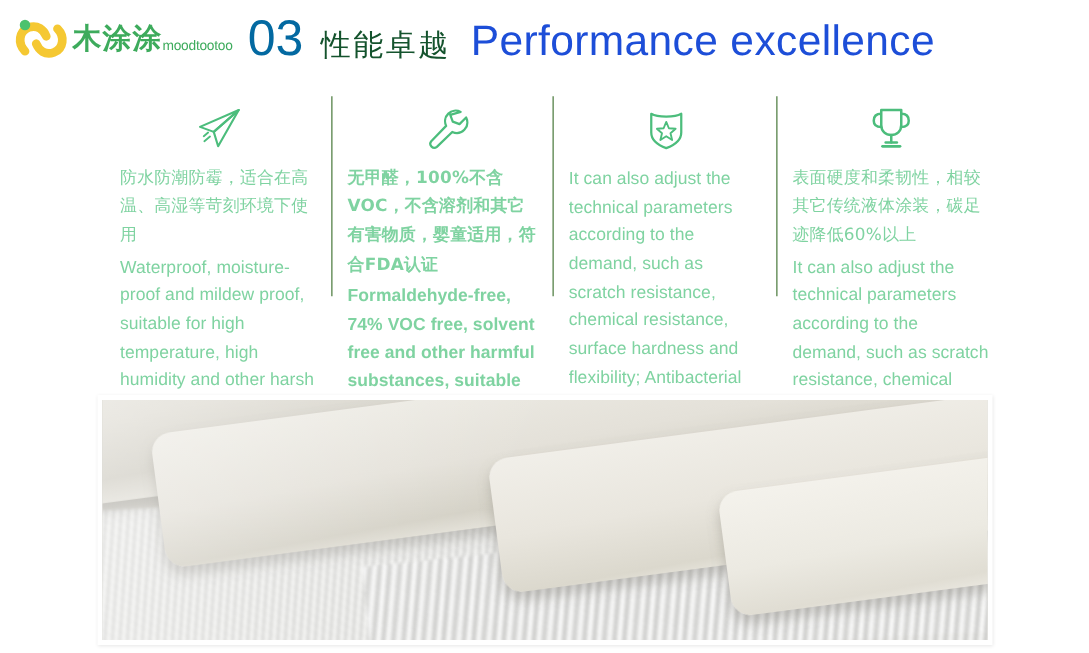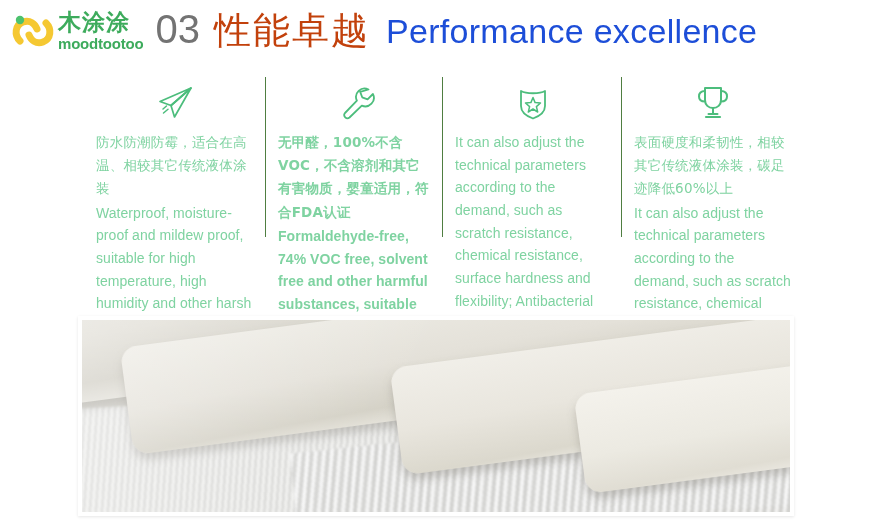--- a/index.html
+++ b/index.html
@@ -37,56 +37,56 @@
     margin-right: 12px;
   }
   .logo-mark {
     width: 46px;
     height: 46px;
     flex: 0 0 auto;
     margin-right: 2px;
   }
   .logo-words {
     display: flex;
-    flex-direction: column;
+    flex-direction: row;
     justify-content: center;
     line-height: 1;
   }
   .logo-cn {
     font-size: 23px;
     font-weight: 700;
     color: #3dab5c;
     letter-spacing: 1px;
     font-family: "DejaVu Sans", "Liberation Sans", sans-serif;
   }
   .logo-en {
-    font-size: 15px;
-    font-weight: 700;
+    font-size: 11px;
+    font-weight: 400;
     color: #3dab5c;
     letter-spacing: -0.2px;
-    margin-top: 2px;
+    margin-top: 12px;
   }
 
   .title-row {
     display: flex;
     align-items: baseline;
     white-space: nowrap;
   }
   .title-num {
     font-size: 40px;
     font-weight: 400;
-    color: #737373;
+    color: #0369a1;
     letter-spacing: 0px;
     margin-right: 14px;
     font-family: "Liberation Sans", sans-serif;
   }
   .title-cn {
-    font-size: 37px;
+    font-size: 24px;
     font-weight: 400;
-    color: #c2410c;
+    color: #14532d;
     letter-spacing: 2px;
     margin-right: 16px;
     font-family: "DejaVu Sans", "Liberation Sans", sans-serif;
   }
   .title-en {
     font-size: 34px;
     font-weight: 300;
     color: #1d4ed8;
     letter-spacing: 0.3px;
     font-family: "Liberation Sans", sans-serif;
@@ -262,21 +262,21 @@
 
   <div class="col col-1">
     <div class="icon-wrap">
       <svg viewBox="0 0 40 40" width="40" height="40" aria-hidden="true">
         <path d="M36 5 L5 18.5 L16 22.5 L36 5 Z" fill="none" stroke="#4cbd7c" stroke-width="1.7" stroke-linejoin="round"></path>
         <path d="M36 5 L16 22.5 L19.5 34 L36 5 Z" fill="none" stroke="#4cbd7c" stroke-width="1.7" stroke-linejoin="round"></path>
         <path d="M8 26 L11.5 23" stroke="#4cbd7c" stroke-width="1.5" stroke-linecap="round"></path>
         <path d="M8.5 30 L13 26.2" stroke="#4cbd7c" stroke-width="1.5" stroke-linecap="round"></path>
       </svg>
     </div>
-    <p class="txt-cn">防水防潮防霉，适合在高温、相较其它传统液体涂装</p>
+    <p class="txt-cn">防水防潮防霉，适合在高温、高湿等苛刻环境下使用</p>
     <p class="txt-en">Waterproof, moisture-proof and mildew proof, suitable for high temperature, high humidity and other harsh environment</p>
     <span class="divider" style="background: rgb(79, 126, 65);"></span>
   </div>
 
   <div class="col col-2">
     <div class="icon-wrap">
       <svg viewBox="0 0 40 40" width="40" height="40" aria-hidden="true">
         <path d="M33.5 6.5 a8.5 8.5 0 0 0 -11.6 11.2 L10 30 a3.2 3.2 0 0 0 4.5 4.5 L26.8 22.6 a8.5 8.5 0 0 0 11.1 -11.6 L32.6 16.3 L27.2 14.3 L25.2 8.9 Z" fill="none" stroke="#4cbd7c" stroke-width="1.8" stroke-linejoin="round"></path>
       </svg>
     </div>

